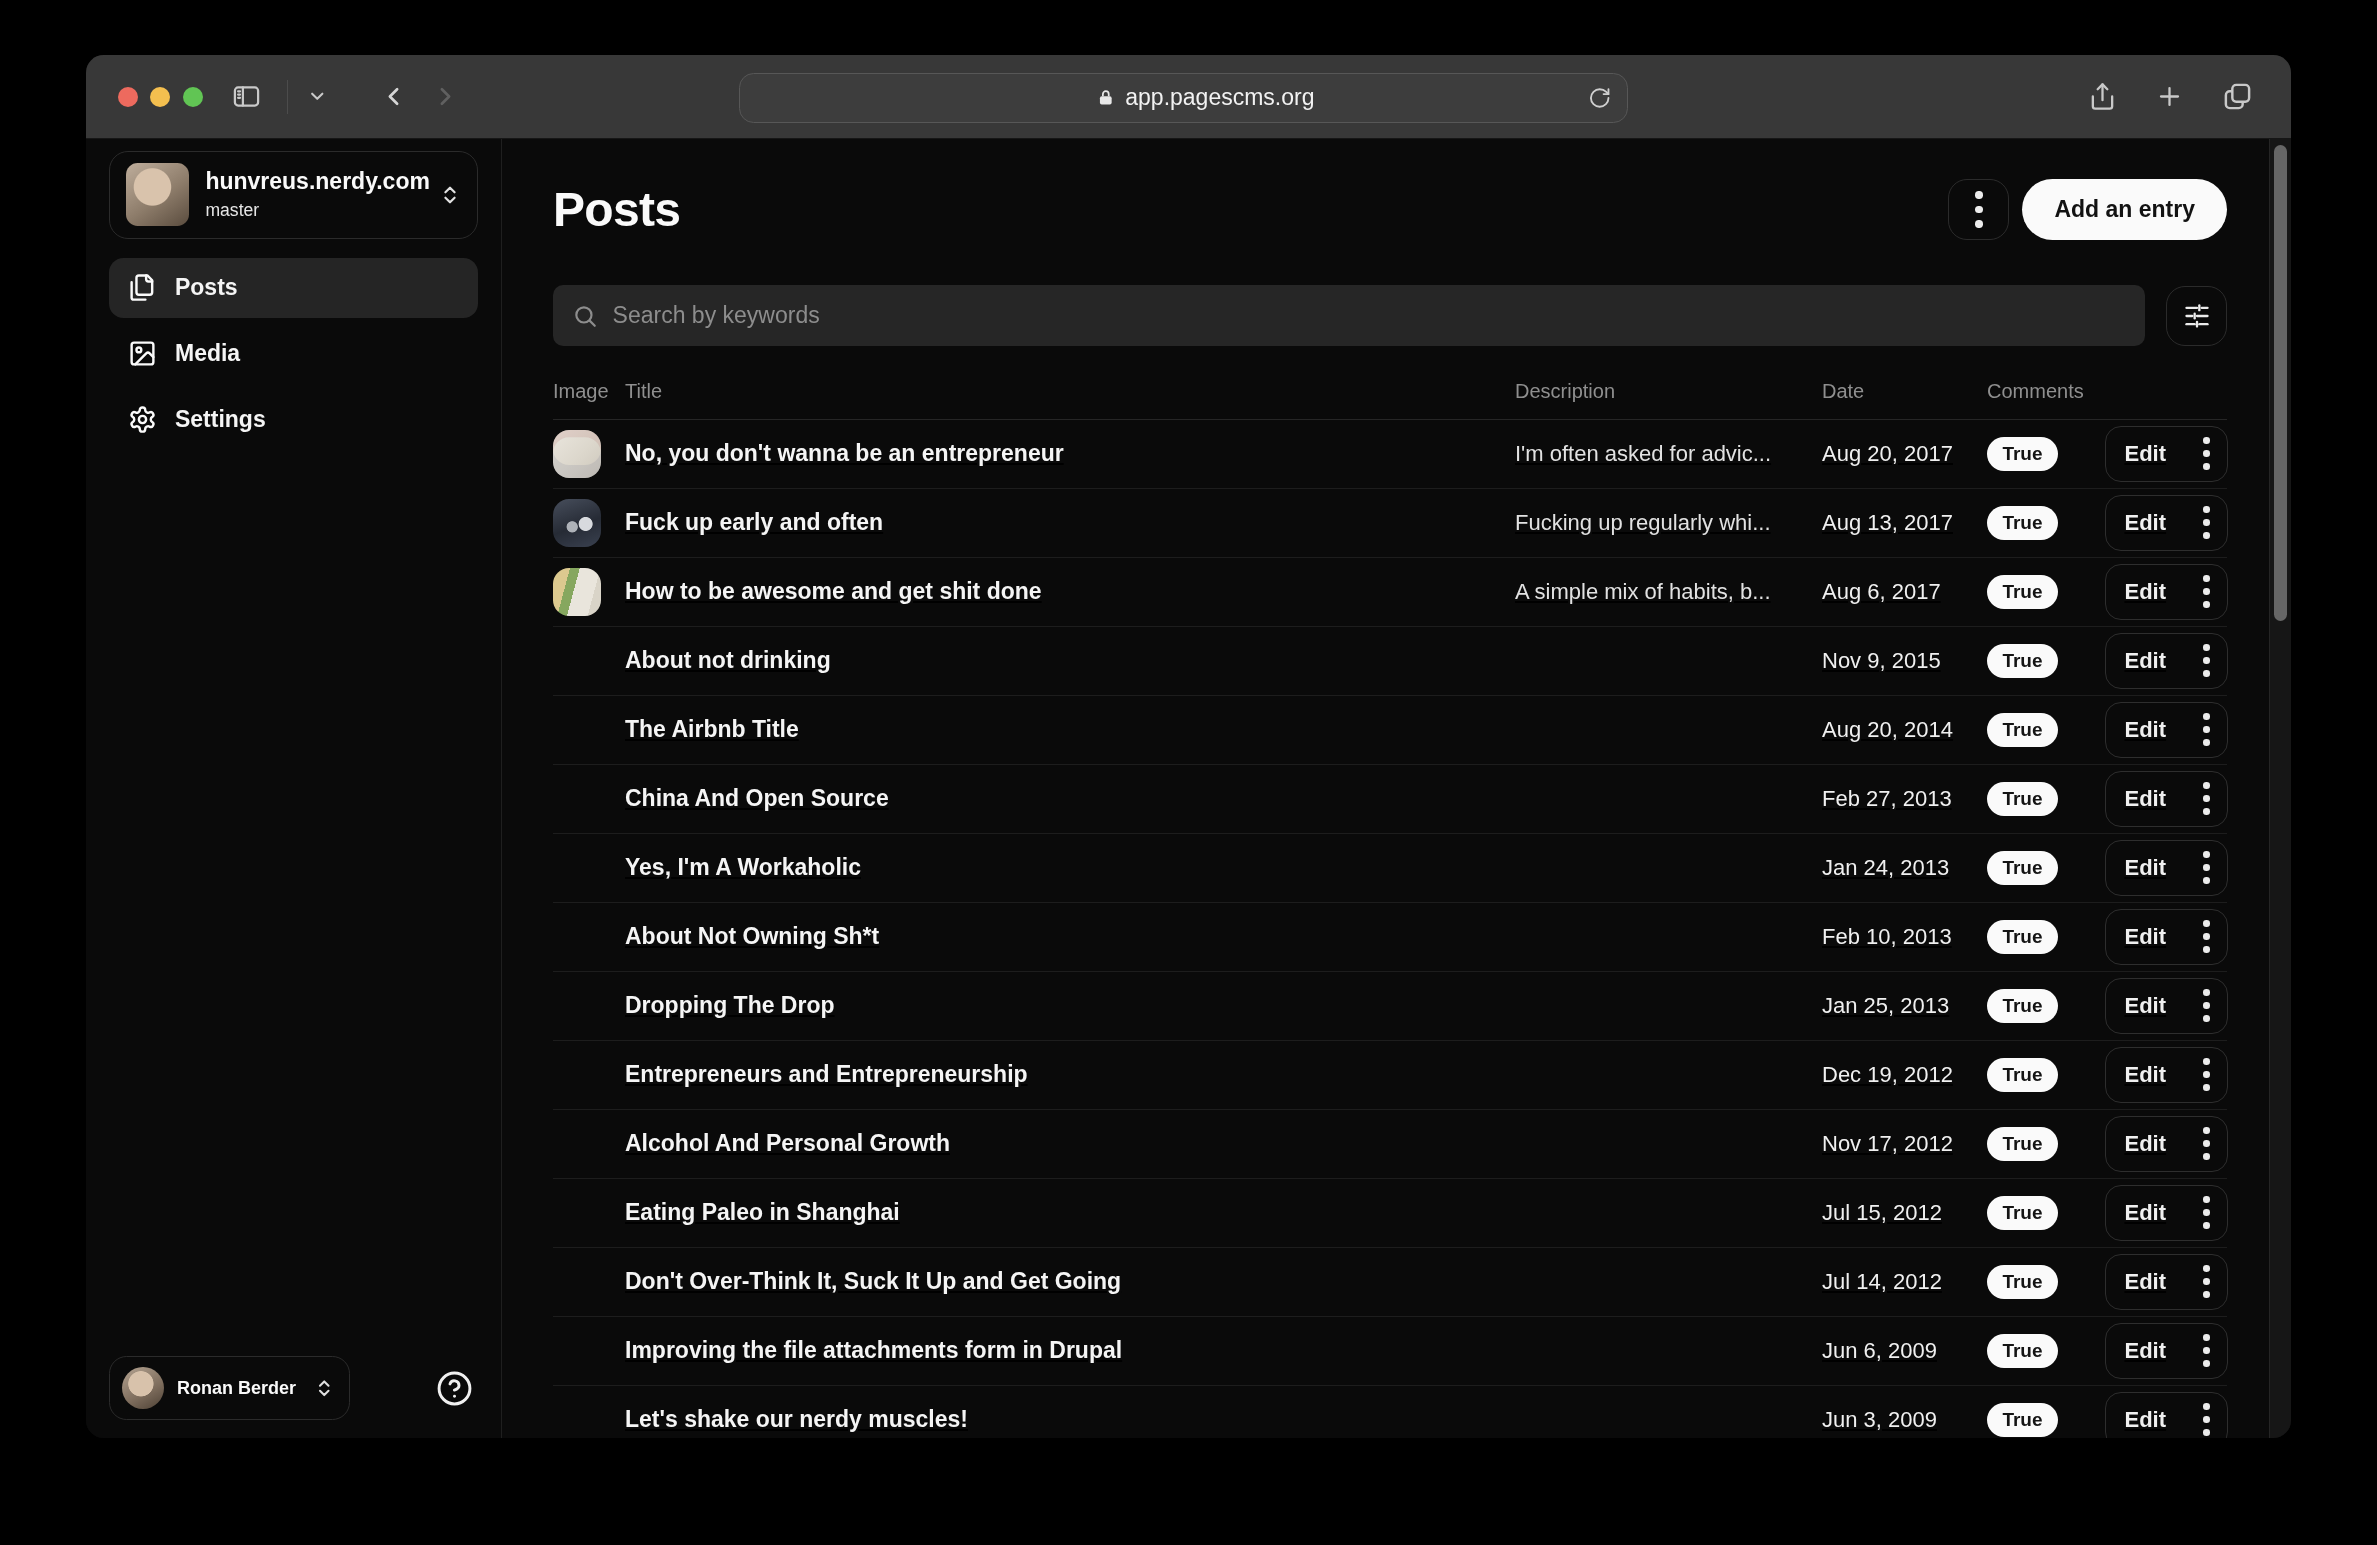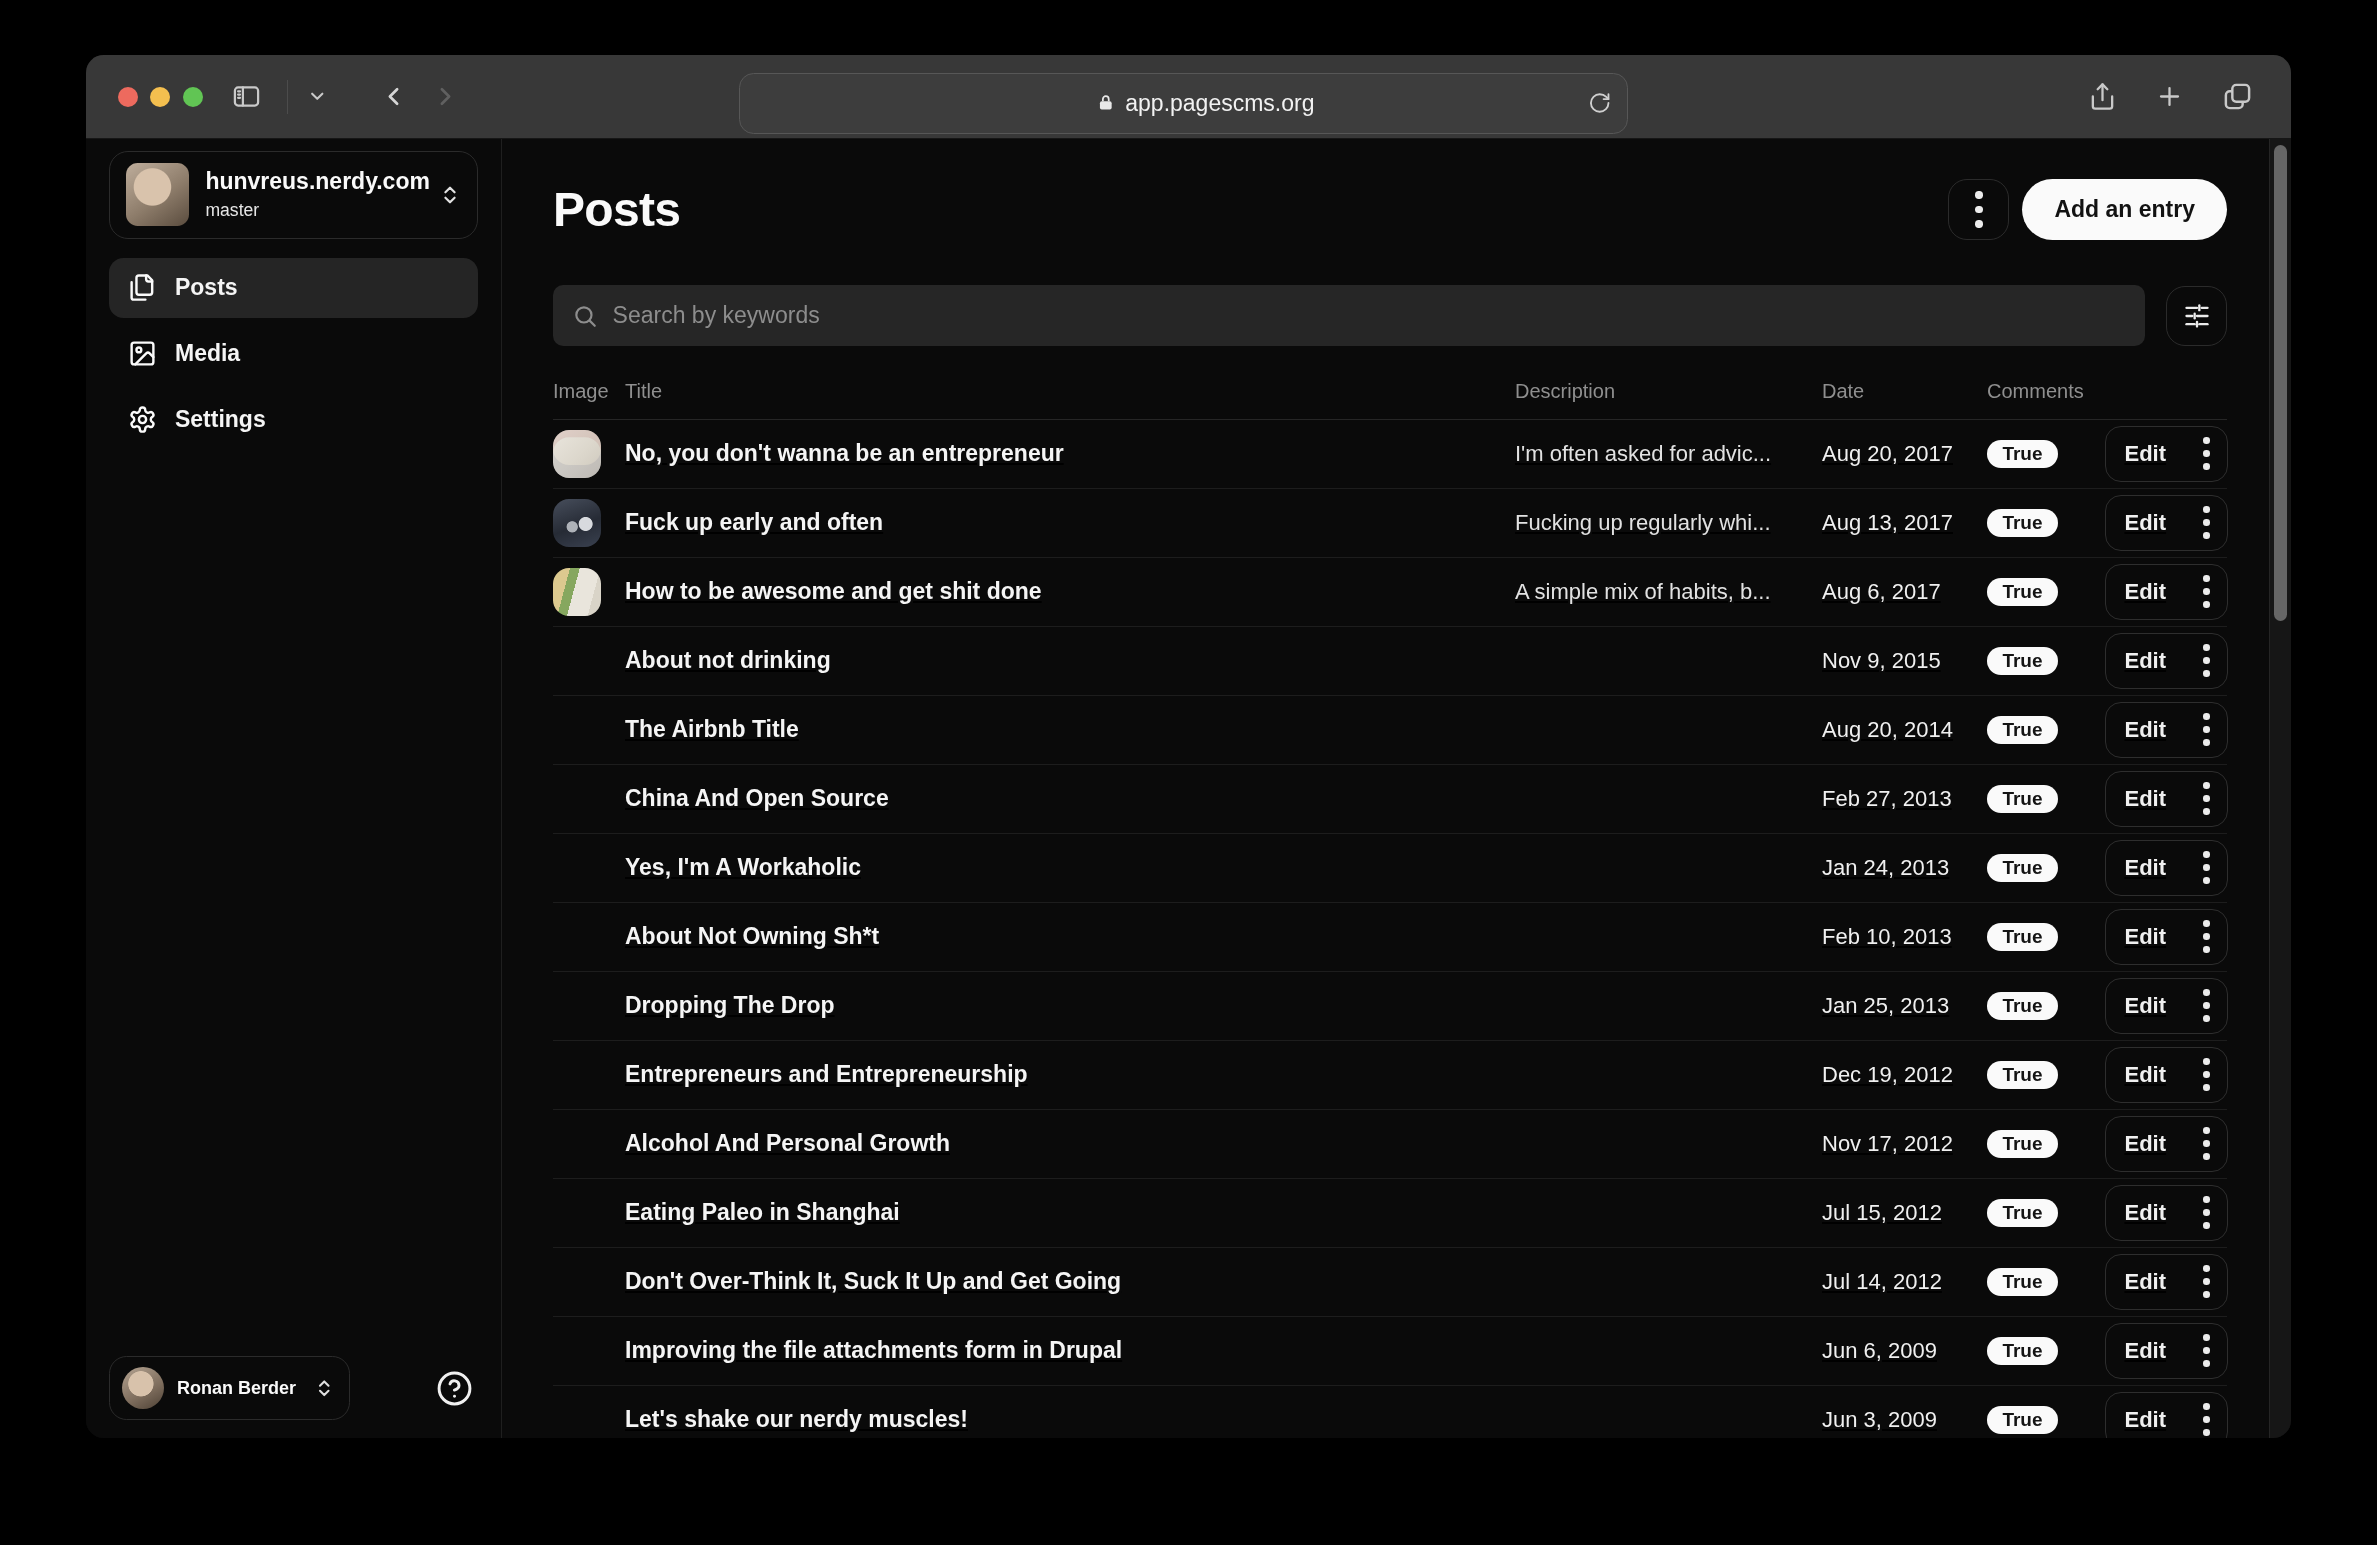--- a/index.html
+++ b/index.html
@@ -26,21 +26,21 @@
   }
   .traffic { display:flex; gap:12.4px; margin-left:32px; }
   .light { width:20px; height:20px; border-radius:50%; }
   .light.red { background:#ed6a5e; }
   .light.yellow { background:#f4bf4f; }
   .light.green { background:#61c554; }
   .tb-ico { color:#c9c9c9; margin-left:28px; }
   .tb-ico.dim { color:#606060; }
   .tb-divider { width:1.5px; height:34px; background:#4c4c4c; margin-left:25px; }
   .urlbar {
-    position:absolute; left:653px; top:17.6px; width:889px; height:61px;
+    position:absolute; left:653px; top:17.6px; width:889px; height:50px;
     background:#3d3d3d; border:1.5px solid #575757; border-radius:14.6px;
     display:flex; align-items:center; justify-content:center; gap:10.2px;padding-left:45px;
   }
   .urlbar .url-text { color:#f2f2f2; font-size:23px; }
   .url-lock { color:#e8e8e8; }
   .url-reload { position:absolute; right:16px; top:50%; transform:translateY(-50%); color:#cfcfcf; }
   .tb-right { position:absolute; right:38px; display:flex; gap:38px; align-items:center; }
   .tb-right .tb-ico { margin-left:0; }
 
   
@@ -141,21 +141,21 @@
       radial-gradient(circle at 40% 58%, #aeb2b8 0 13%, transparent 15%),
       linear-gradient(160deg,#474e5c 0%,#262b35 55%,#3a4150 100%);
   }
   .thumb-storefront {
     background:linear-gradient(105deg,#dcc98f 0 28%,#86a75f 28% 44%,#e9e5dc 44% 78%,#d9d4c8 78% 100%);
   }
   .cell-title { font-size:23px; font-weight:600; color:#f5f5f5; white-space:nowrap; overflow:hidden; cursor:pointer; padding-right:22px; }
   .cell-desc { font-size:22px; color:#e2e2e2; white-space:nowrap; overflow:hidden; padding-right:22px; }
   .cell-date { font-size:22px; color:#f0f0f0; white-space:nowrap; }
   .badge {
-    display:inline-flex; align-items:center; height:28px; padding:0 15.4px;
+    display:inline-flex; align-items:center; height:34px; padding:0 15.4px;
     background:#fafafa; color:#141414; border-radius:17.6px;
     font-size:19px; font-weight:600;
   }
   .actions {
     width:123px; height:56px; border:1.5px solid #2e2e2e; border-radius:16px;
     display:flex; align-items:center; overflow:hidden;
   }
   .seg { background:transparent; border:none; cursor:pointer; font-family:inherit; }
   .seg-edit { flex:1; color:#f0f0f0; font-size:22px; font-weight:600; }
   .seg-div { width:1.5px; background:#2e2e2e; }

